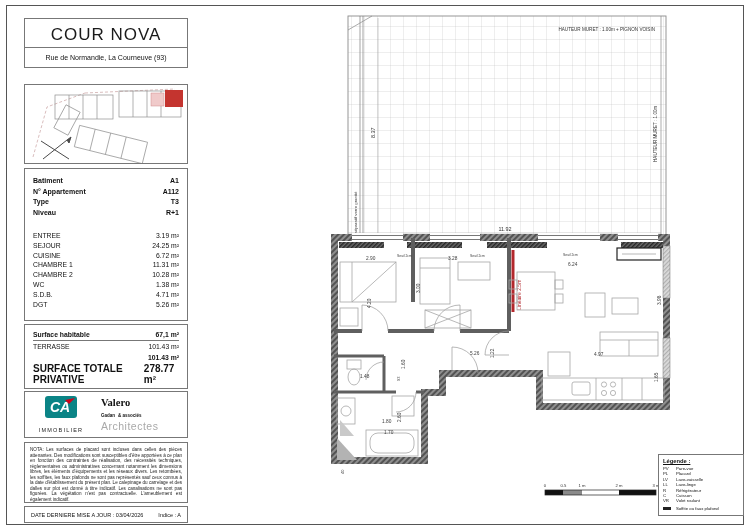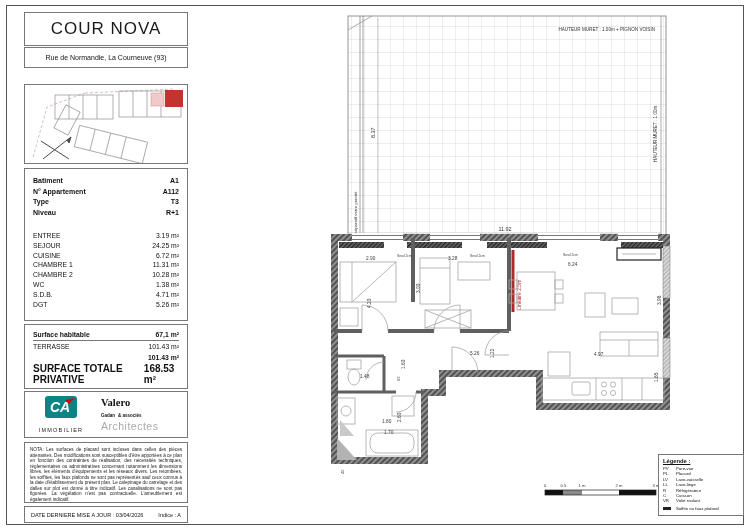--- a/index.html
+++ b/index.html
@@ -1,20 +1,20 @@
 <!DOCTYPE html>
 <html><head>
 <meta charset="utf-8">
 <style>
   html,body{margin:0;padding:0;background:#e8e8e8;}
   .sheet{position:relative;width:750px;height:530px;background:#ffffff;
          font-family:"Liberation Sans",sans-serif;color:#111;overflow:hidden;}
   .frame{position:absolute;left:6px;top:5px;width:736px;height:518px;border:1px solid #555;}
   .box{position:absolute;left:24px;width:164px;border:1px solid #777;background:#fff;box-sizing:border-box;}
-  .title-box{top:12px;height:34px;display:flex;align-items:center;justify-content:center;}
+  .title-box{top:18px;height:34px;display:flex;align-items:center;justify-content:center;}
   .title-box .t{font-size:17px;letter-spacing:1px;color:#1a1a1a;}
   .addr-box{top:47px;height:21px;display:flex;align-items:center;justify-content:center;}
   .addr-box .a{font-size:7px;}
   .siteplan-box{top:84px;height:80px;}
   .details-box{top:168px;height:153px;padding:7px 8px;}
   .row{display:flex;justify-content:space-between;font-size:7px;line-height:10.5px;}
   .row.bold{font-weight:bold;}
   .rooms{margin-top:13px;}
   .rooms .row{font-size:6.8px;line-height:9.8px;font-weight:normal;}
   .surf-box{top:324px;height:65px;padding:4px 8px;}
@@ -326,21 +326,21 @@
     <div class="row">
         <span>TERRASSE</span>
         <span>101.43 m²</span>
       </div>
     <div class="row sub">
         <span></span>
         <span>101.43 m²</span>
       </div>
     <div class="row tot">
         <span>SURFACE TOTALE PRIVATIVE</span>
-        <span>168.53 m²</span>
+        <span>278.77 m²</span>
       </div>
   </div>
 
   <div class="box logos-box">
     <div class="ca">
       <svg width="36" height="26" viewBox="0 0 36 26">
         <rect x="2" y="0" width="32" height="22" rx="3" fill="#0b8486"></rect>
         <text x="17" y="16" text-anchor="middle" font-size="14" font-style="italic" font-weight="bold" fill="#ffffff">CA</text>
         <path d="M22,4 L32,2 L26,8 Z" fill="#d0021b"></path>
       </svg>

